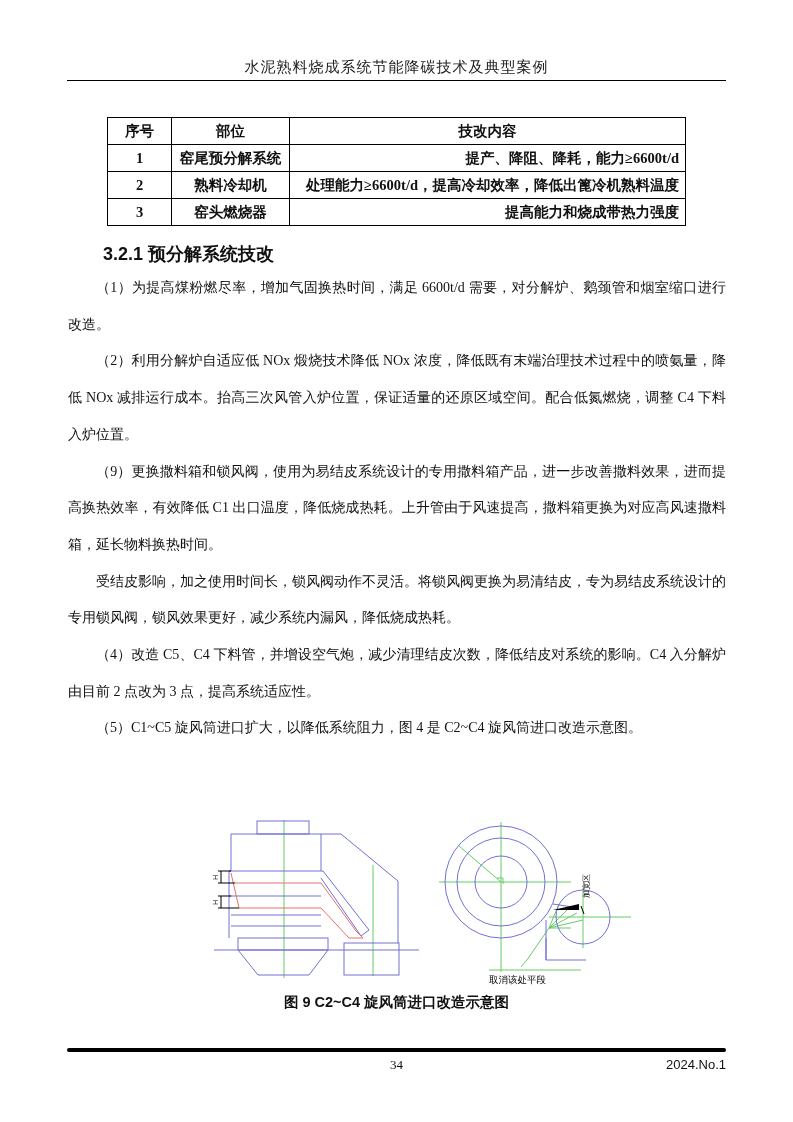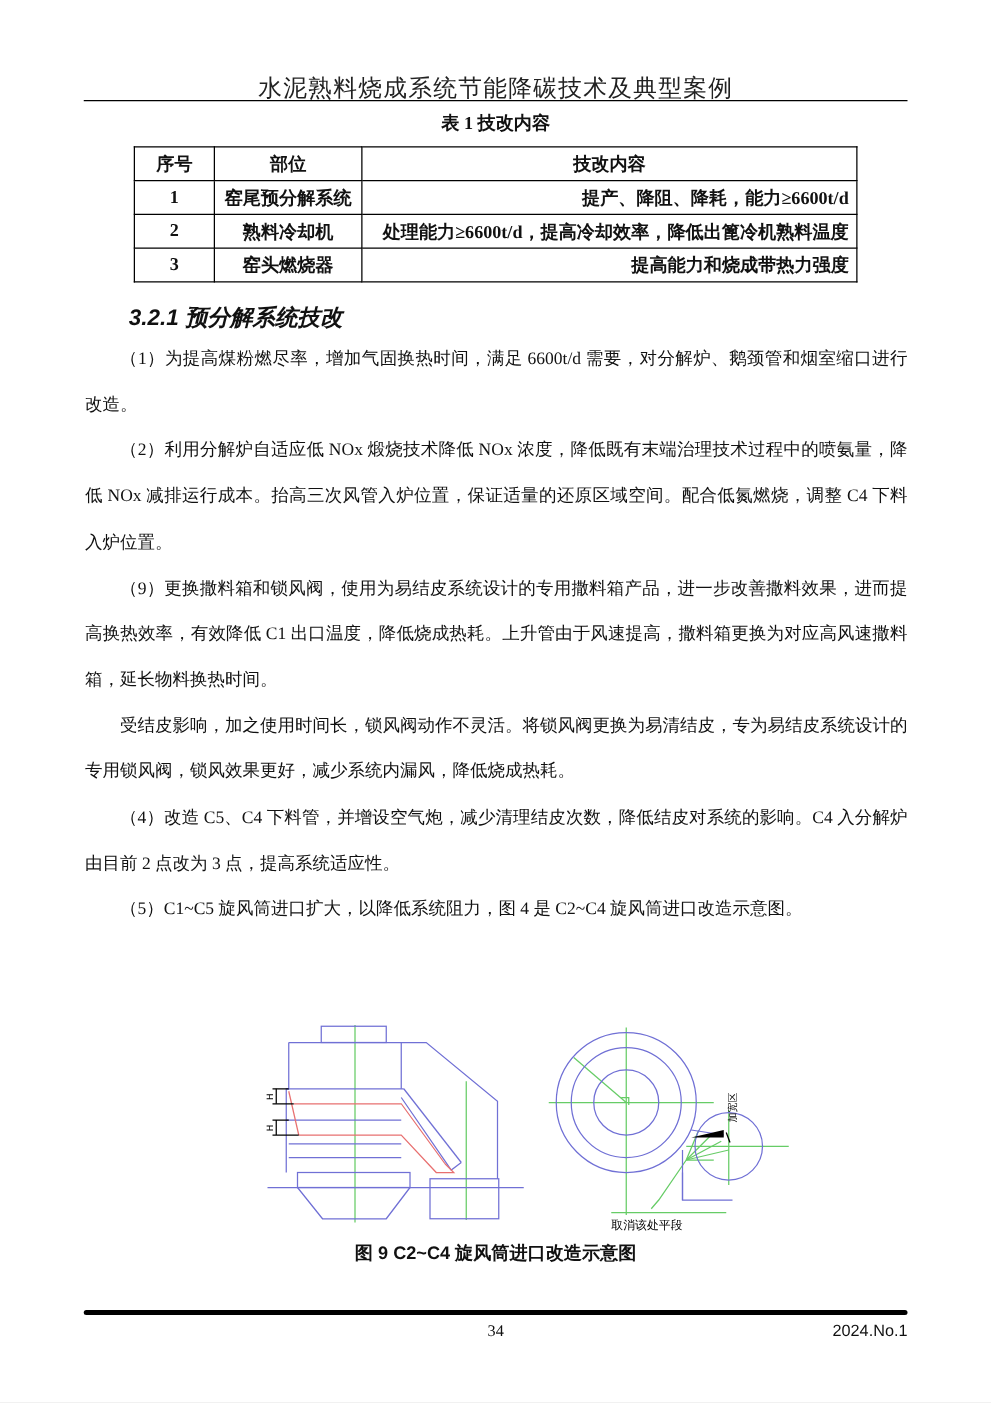--- a/index.html
+++ b/index.html
@@ -8,21 +8,21 @@
     width:793px;height:1122px;
     background:#ffffff;
     margin:0 auto;
     font-family:"Liberation Serif","DejaVu Serif",serif;
     color:#111;
     overflow:hidden;
   }
   
   .header-title{
     position:absolute;top:58px;left:0;width:100%;
-    text-align:center;font-size:19px;letter-spacing:1px;color:#222;
+    text-align:center;font-size:15px;letter-spacing:1px;color:#222;
   }
   .header-rule{
     position:absolute;top:80px;left:67px;width:659px;
     border-top:1.6px solid #000;
   }
   .table-caption{
     position:absolute;top:89px;left:0;width:100%;
     text-align:center;font-weight:bold;font-size:14.5px;
   }
   
@@ -40,21 +40,20 @@
   table.mod col.c1{width:64px;}
   table.mod col.c2{width:118px;}
   table.mod col.c3{width:396px;}
   .tc{text-align:center;}
   .tl{text-align:right;}
   
   .section-heading{
     position:absolute;top:242px;left:103px;
     font-weight:bold;font-size:18px;
     font-family:"Liberation Sans","DejaVu Sans",sans-serif;
-    font-style:italic;
   }
   
   .body-text{
     position:absolute;top:270px;left:68px;width:658px;
     font-size:14px;line-height:36.7px;
     text-align:justify;
   }
   .body-text p{margin:0;text-indent:2em;}
   
   .figure-wrap{
@@ -83,21 +82,20 @@
   svg text{font-family:"DejaVu Sans","Liberation Sans",sans-serif;}
 </style>
 </head>
 <body>
 
 <div class="page">
 
   <div class="header-title">水泥熟料烧成系统节能降碳技术及典型案例</div>
   <div class="header-rule"></div>
 
-  <div class="table-caption">表 1 技改内容</div>
 
   <table class="mod">
     <colgroup>
         <col class="c1">
         <col class="c2">
         <col class="c3">
       </colgroup>
     <tbody>
         <tr>
       <th class="tc">序号</th>

